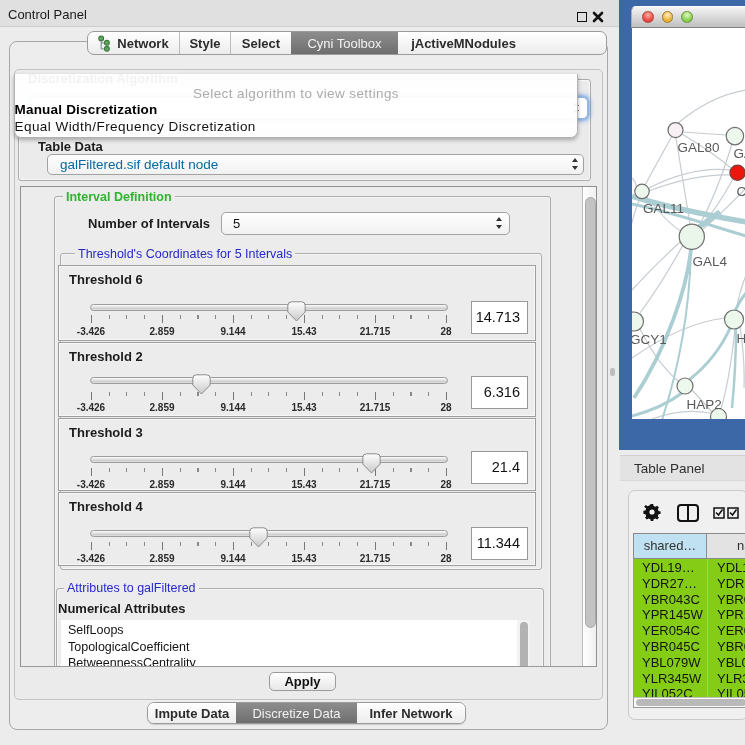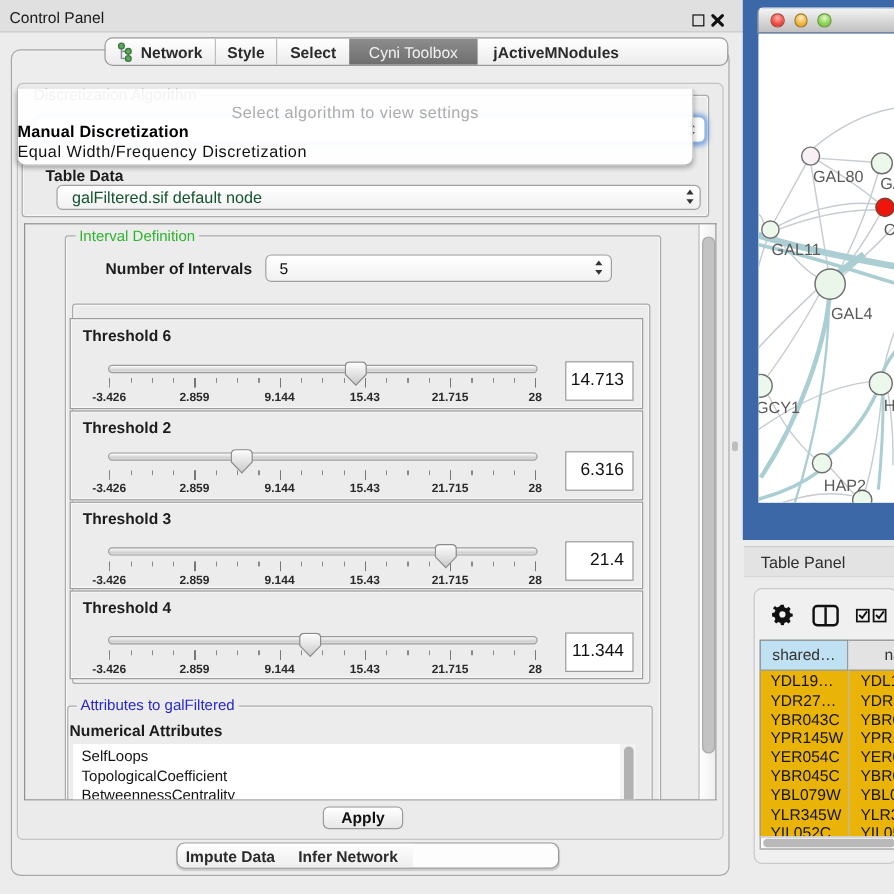--- a/index.html
+++ b/index.html
@@ -10,21 +10,21 @@
 .dark{background:linear-gradient(#8d8d8d,#6e6e6e);color:#f2f2f2;font-weight:500}
 .combo{background:linear-gradient(#ffffff,#f1f1f1);border:1px solid #a2a2a2;border-radius:5px}
 .arr{width:0;height:0;border-left:3.5px solid transparent;border-right:3.5px solid transparent}
 .au{border-bottom:4.5px solid #333}
 .ad{border-top:4.5px solid #333}
 .tick-min{background:repeating-linear-gradient(90deg,#888 0,#888 1px,transparent 1px,transparent 17.75px)}
 .tick-maj{background:repeating-linear-gradient(90deg,#777 0,#777 1px,transparent 1px,transparent 71px)}
 .slab{position:absolute;transform:translateX(-50%);font-size:10px;font-weight:700;color:#2a2a2a;white-space:nowrap}
 .track{position:absolute;height:7px;border:1px solid #9c9c9c;border-radius:4px;background:linear-gradient(#fdfdfd,#cfcfcf 70%,#e2e2e2)}
 .vfield{position:absolute;left:450px;width:57px;height:33px;background:#fff;border:1px solid #989898;font-size:14.5px;color:#111;text-align:right;line-height:31px;padding-right:7px}
-.titl{font-size:13px;font-weight:400}
+.titl{font-size:13px;font-weight:700}
 .bluet{color:#2727cf}
 .greent{color:#2eb42e}
 .gbox{position:absolute;border:1px solid #ababab;border-radius:3px;box-shadow:inset 0 0 0 1px rgba(255,255,255,.55)}
 .pbox{position:absolute;left:37px;width:478px;border:1px solid #9d9d9d;background:#ececec;box-shadow:inset 0 0 0 1px rgba(255,255,255,.6)}
 </style></head>
 <body>
 
 <div class="a" style="left:0;top:0;width:620px;height:27px;background:#e0e0e0;border-bottom:1px solid #cdcdcd"></div>
 <div class="a" style="left:8px;top:7px;font-size:13px;color:#1a1a1a">Control Panel</div>
 <div class="a" style="left:577px;top:12px;width:10px;height:10px;border:1.6px solid #111;background:transparent"></div>
@@ -53,40 +53,41 @@
 
 <div class="gbox" style="left:18px;top:79px;width:573px;height:102px"></div>
 <div class="a titl" style="left:25px;top:71px;background:#ededed;padding:0 3px">Discretization Algorithm</div>
 
 <div class="a" style="left:30px;top:97px;width:558px;height:22px;background:#fff;border:1px solid #93b7e3;border-radius:5px;box-shadow:0 0 4px 2px rgba(90,145,220,.8)"></div>
 <div class="a arr au" style="left:573px;top:102px"></div>
 <div class="a arr ad" style="left:573px;top:110px"></div>
 
 <div class="a lbl" style="left:38px;top:139px">Table Data</div>
 <div class="a combo" style="left:47px;top:154px;width:537px;height:21px"></div>
-<div class="a" style="left:60px;top:157px;font-size:13.5px;color:#14532d">galFiltered.sif default node</div>
+<div class="a" style="left:60px;top:157px;font-size:13.5px;color:#0369a1">galFiltered.sif default node</div>
 <div class="a arr au" style="left:572px;top:158px"></div>
 <div class="a arr ad" style="left:572px;top:166px"></div>
 
 <div class="a" style="left:14px;top:74px;width:564px;height:64px;background:rgba(255,255,255,.95);border:1px solid #b2b2b2;border-top:none;border-radius:0 0 7px 7px;box-shadow:0 2px 4px rgba(0,0,0,.3)"></div>
 <div class="a" style="left:14px;top:86px;width:564px;text-align:center;font-size:13.5px;letter-spacing:.4px;color:#ababab">Select algorithm to view settings</div>
 <div class="a" style="left:14.5px;top:102px;font-size:13.5px;font-weight:700;letter-spacing:.2px;color:#000">Manual Discretization</div>
 <div class="a" style="left:14.5px;top:119px;font-size:13.5px;letter-spacing:.45px;color:#111">Equal Width/Frequency Discretization</div>
 
 <div class="a" id="sp" style="left:20px;top:186px;width:577px;height:481px;background:#ececec;border:1px solid #909090;border-bottom-color:#9a9a9a;overflow:hidden">
 
 <div class="gbox" style="left:33px;top:9px;width:497px;height:600px"></div>
 <div class="a titl greent" style="left:42px;top:3px;background:#ececec;padding:0 3px;font-size:12.5px">Interval Definition</div>
 <div class="a lbl" style="left:67px;top:29px">Number of Intervals</div>
 <div class="a combo" style="left:200px;top:25px;width:289px;height:23px"></div>
 <div class="a" style="left:212px;top:29px;font-size:13px;color:#111">5</div>
 <div class="a arr au" style="left:475px;top:30px"></div>
 <div class="a arr ad" style="left:475px;top:38px"></div>
 
 <div class="gbox" style="left:39px;top:66px;width:482px;height:317px"></div>
+<div class="a titl bluet" style="left:54px;top:60px;background:#ececec;padding:0 3px;font-weight:400;font-size:12.5px">Threshold's Coordinates for 5 Intervals</div>
 
 <div class="pbox" style="top:78px;height:76px"></div>
 <div class="a lbl" style="left:48px;top:85px">Threshold 6</div>
 <div class="track" style="left:69px;top:117px;width:358px"></div>
 <div class="a tick-min" style="left:70px;top:128px;width:356px;height:4px"></div>
 <div class="a tick-maj" style="left:70px;top:128px;width:356px;height:8px"></div>
 <div class="slab" style="left:70px;top:139px">-3.426</div>
     <div class="slab" style="left:141px;top:139px">2.859</div>
     <div class="slab" style="left:212px;top:139px">9.144</div>
     <div class="slab" style="left:283px;top:139px">15.43</div>
@@ -161,20 +162,21 @@
 <div class="a" style="left:499px;top:435px;width:8px;height:46px;background:#b2b2b2;border-radius:4px 4px 0 0"></div>
 
 <div class="a" style="left:561px;top:0;width:16px;height:481px;background:linear-gradient(90deg,#ffffff,#ededed);border-left:1px solid #bbb"></div>
 <div class="a" style="left:563.5px;top:10px;width:11px;height:431px;background:#c3c3c3;border:1px solid #a9a9a9;border-radius:6px"></div>
 </div>
 
 <div class="a" style="left:269px;top:672px;width:67px;height:19px;background:linear-gradient(#ffffff,#e7e7e7);border:1px solid #9b9b9b;border-radius:5px;text-align:center;font-size:13px;font-weight:700;color:#111;line-height:17px">Apply</div>
 
 <div class="a" style="left:147px;top:702px;width:319px;height:22px;background:#fdfdfd;border:1px solid #9a9a9a;border-radius:7px;overflow:hidden;display:flex;box-shadow:0 1px 1px rgba(0,0,0,.15)">
   <div class="seg" style="width:88px;background:linear-gradient(#ffffff,#ededed)">Impute Data</div>
+  <div class="seg dark" style="width:121px">Discretize Data</div>
   <div class="seg" style="width:108px;background:linear-gradient(#ffffff,#ededed)">Infer Network</div>
 </div>
 
 <div class="a" style="left:609.5px;top:368px;width:5px;height:8px;background:#ababab;border-radius:2px;opacity:.7"></div>
 
 <div class="a" style="left:619px;top:0;width:126px;height:450px;background:#3c68a7"></div>
 <div class="a" style="left:631px;top:6px;width:114px;height:22px;background:linear-gradient(#f4f4f4,#bfbfbf);border-top:1px solid #fdfdfd;border-bottom:1px solid #808080;border-left:1px solid #aaa;border-radius:5px 0 0 0"></div>
 <div class="a" style="left:642px;top:11px;width:11.5px;height:11.5px;border-radius:50%;background:radial-gradient(circle at 50% 30%,#ffb0a9,#ee4a41 60%,#d73a31);border:1px solid #a84a40"></div>
 <div class="a" style="left:661.5px;top:11px;width:11.5px;height:11.5px;border-radius:50%;background:radial-gradient(circle at 50% 30%,#ffeec8,#efb53b 60%,#dda22c);border:1px solid #a07b26"></div>
 <div class="a" style="left:681px;top:11px;width:11.5px;height:11.5px;border-radius:50%;background:radial-gradient(circle at 50% 30%,#e0fac5,#8cd052 60%,#74bd3e);border:1px solid #679641"></div>
@@ -254,20 +256,20 @@
 <svg class="a" style="left:713px;top:507px" width="28" height="12" viewBox="0 0 28 12">
     <g fill="none" stroke="#111" stroke-width="1.5">
       <rect x="1" y="1" width="10" height="10"></rect>
       <rect x="15" y="1" width="10" height="10"></rect>
       <path d="M3 5.5 L5.5 8 L9.5 2.5 M17 5.5 L19.5 8 L23.5 2.5"></path>
     </g>
   </svg>
 
 <div class="a" style="left:633px;top:533px;width:74px;height:26px;background:#bfe1f1;border:1px solid #8a8a8a;font-size:13px;color:#333;text-align:center;line-height:24px">shared…</div>
 <div class="a" style="left:707px;top:533px;width:38px;height:26px;background:#e3e3e3;border-top:1px solid #8a8a8a;border-bottom:1px solid #8a8a8a;font-size:13px;color:#333;padding-left:30px;line-height:24px">na</div>
-<div class="a" style="left:633px;top:559px;width:112px;height:138px;background:#eab308;border-left:1px solid #9a9a9a;overflow:hidden">
+<div class="a" style="left:633px;top:559px;width:112px;height:138px;background:#84cc16;border-left:1px solid #9a9a9a;overflow:hidden">
  <div style="position:absolute;left:8px;top:1px;font-size:13px;color:#141414;line-height:15.8px">YDL19…<br>YDR27…<br>YBR043C<br>YPR145W<br>YER054C<br>YBR045C<br>YBL079W<br>YLR345W<br>YIL052C</div>
  <div style="position:absolute;left:83px;top:1px;font-size:13px;color:#141414;line-height:15.8px;white-space:nowrap">YDL194W<br>YDR277C<br>YBR043C<br>YPR145W<br>YER054C<br>YBR045C<br>YBL079W<br>YLR345W<br>YIL052C</div>
  <div style="position:absolute;left:73px;top:0;width:1px;height:138px;background:#b9b9b9"></div>
 </div>
 <div class="a" style="left:633px;top:697px;width:112px;height:10px;background:#fafafa;border-top:1px solid #c0c0c0;border-left:1px solid #9a9a9a"></div>
 <div class="a" style="left:636px;top:698.5px;width:110px;height:7px;background:#b9b9b9;border-radius:4px"></div>
 <div class="a" style="left:633px;top:707px;width:112px;height:1px;background:#9a9a9a"></div>
 
 </body></html>

